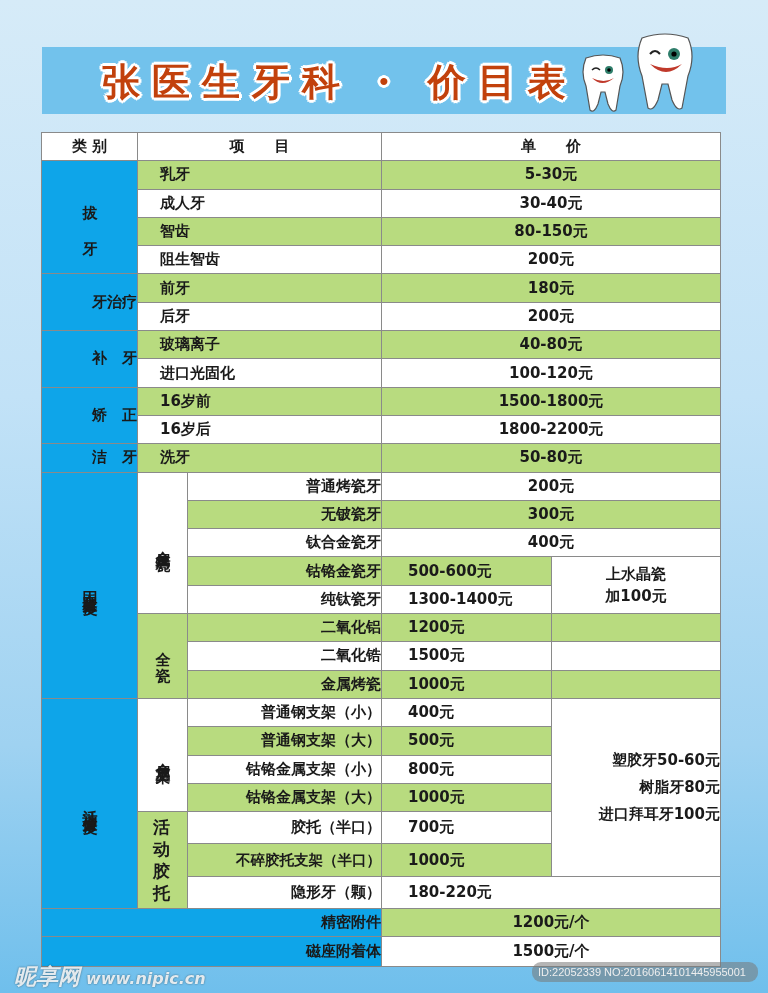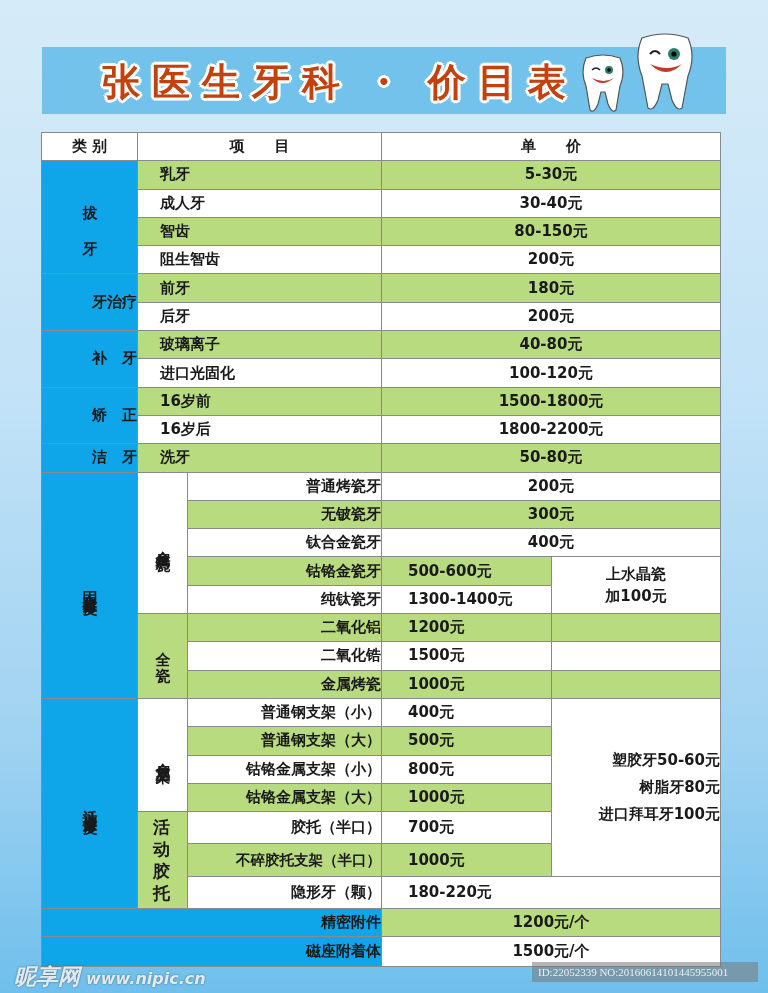--- a/index.html
+++ b/index.html
@@ -38,21 +38,22 @@
   .price-l { padding-left:26px !important; text-align:left; }
   .vert { writing-mode: vertical-rl; text-orientation: upright; letter-spacing:2px; margin:0 auto; }
   .watermark-left {
     position:absolute; left:14px; top:962px; font-size:22px; font-weight:bold; font-style:italic;
     color:rgba(255,255,255,0.85); text-shadow:0 0 2px rgba(0,0,0,0.5);
   }
   .watermark-left small { font-size:16px; margin-left:6px; }
   .watermark-right {
     position:absolute; left:532px; top:962px; width:220px; height:20px;
     background:rgba(120,120,120,0.55); color:#eee; font-size:11px; line-height:20px; padding-left:6px;
-    font-family: Liberation Serif, serif;
+    font-family: Liberation Sans, sans-serif;
+    border-radius: 9px;
   }
 </style>
 </head>
 <body>
 
 <div class="banner"></div>
 <div class="banner-title">张医生牙科 · 价目表</div>
 
 <svg class="mascot" style="left:578px;top:52px" width="50" height="62" viewBox="0 0 50 62">
   <path d="M8 6 Q25 0 42 6 Q48 20 42 34 L38 58 Q34 62 30 52 L27 40 L23 40 L20 52 Q16 62 12 58 L8 34 Q2 20 8 6Z" fill="#fff" stroke="#555" stroke-width="1.2"></path>

